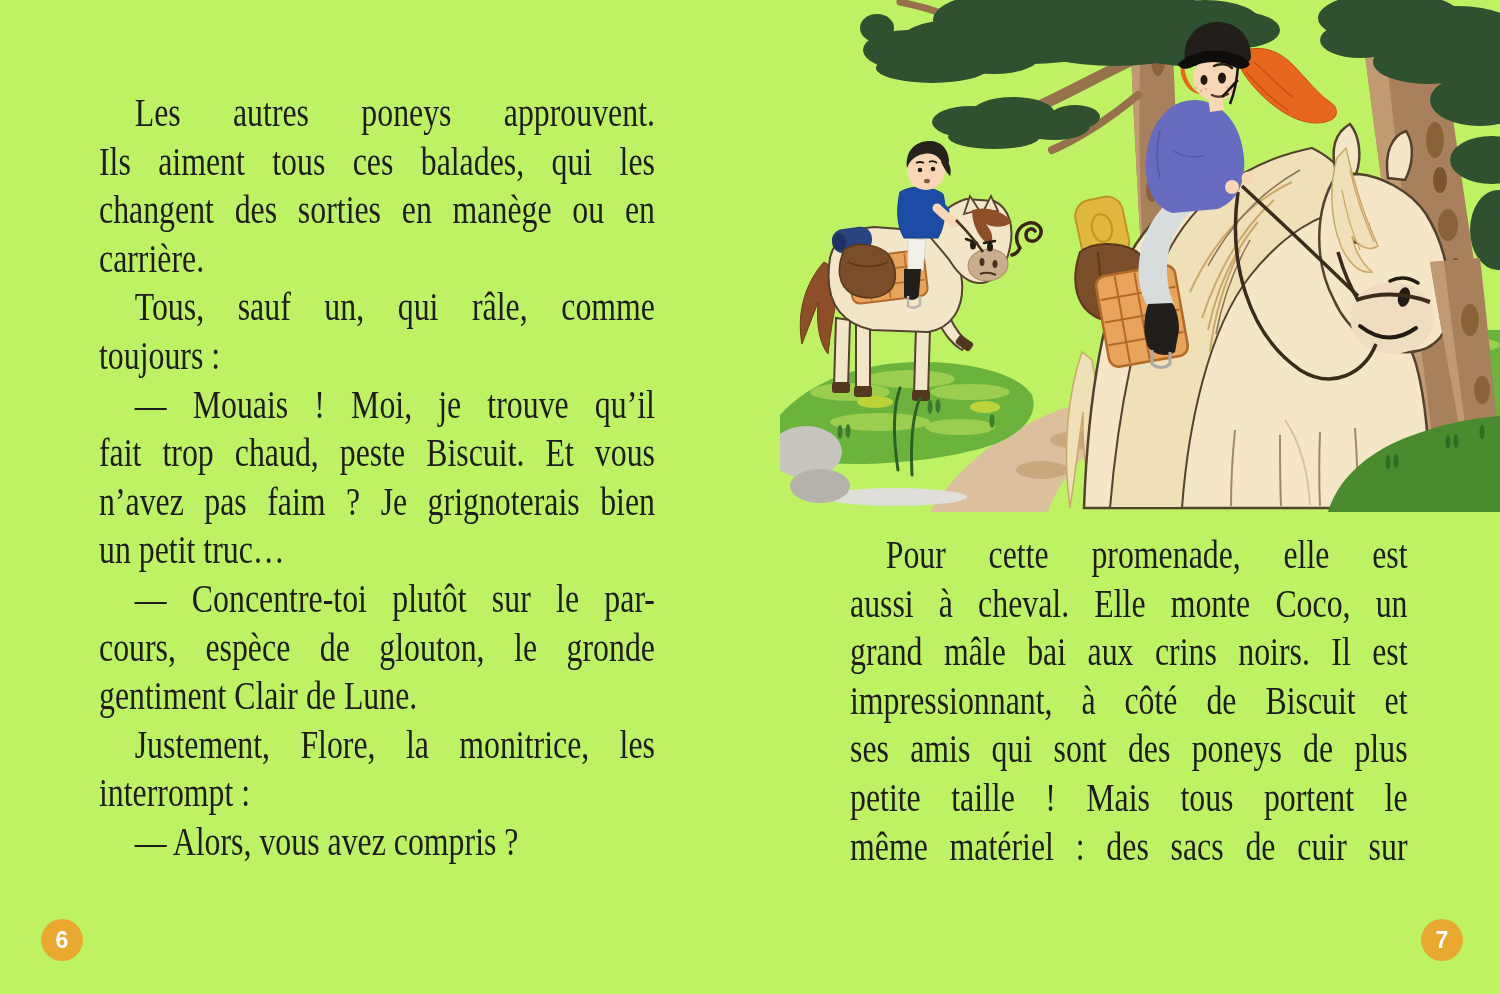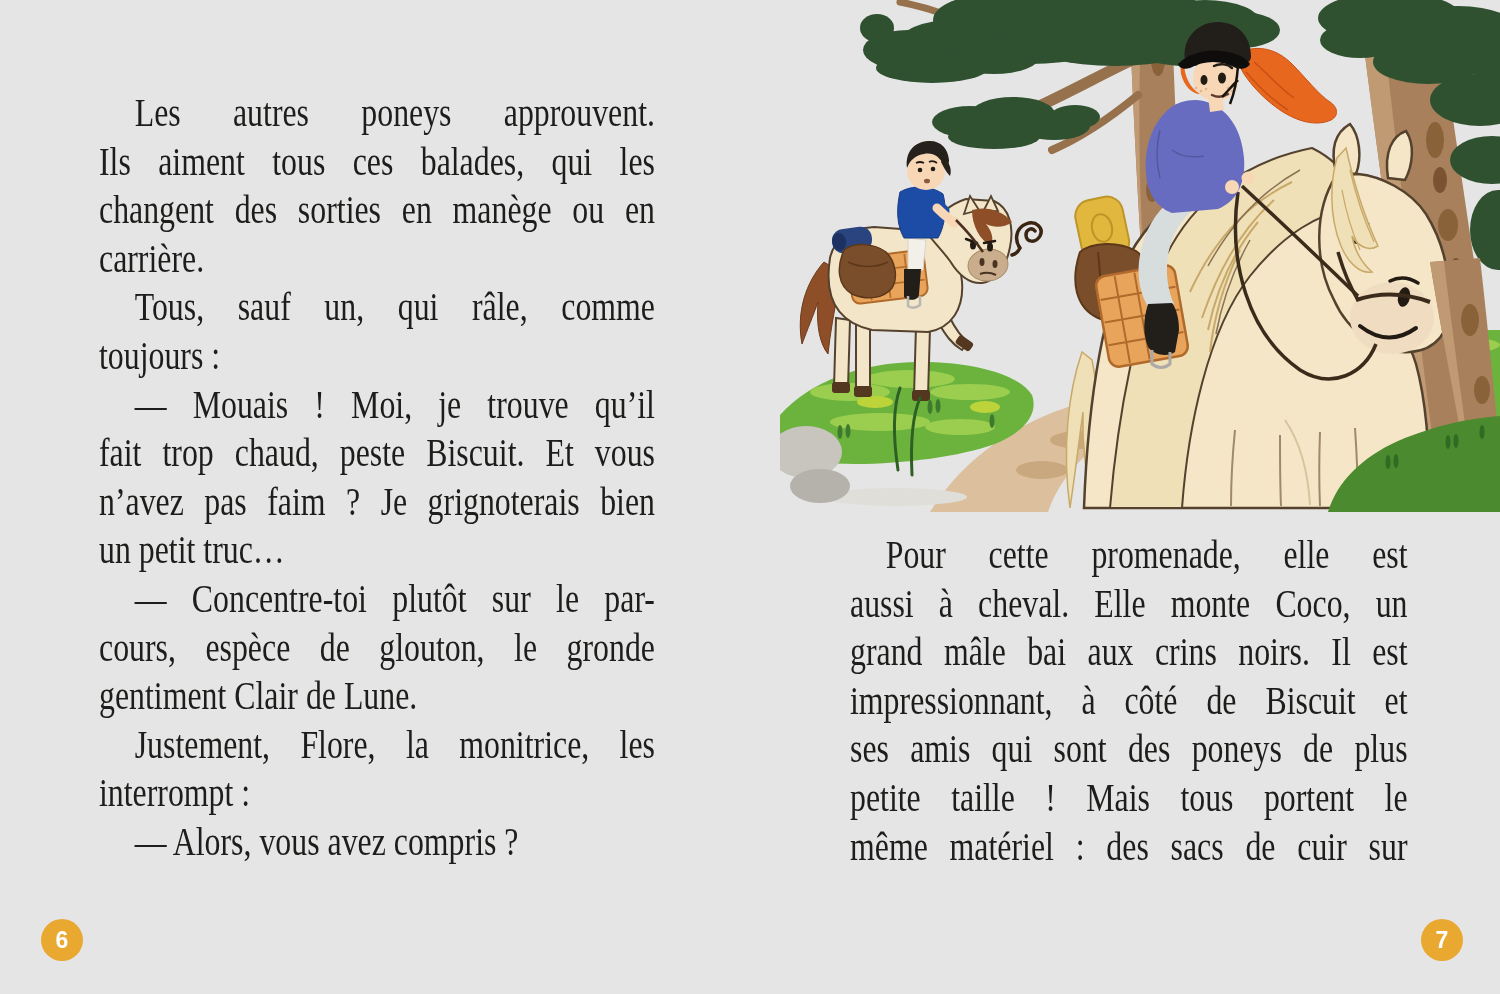--- a/index.html
+++ b/index.html
@@ -1,21 +1,21 @@
 <!DOCTYPE html>
 <html><head>
 <meta charset="utf-8">
 <style>
   html,body{margin:0;padding:0;}
   body{
     width:1500px;height:994px;position:relative;overflow:hidden;
     background:#ffffff;
     font-family:"Liberation Serif",serif;
   }
-  .spread{position:absolute;inset:0;background:#e5e5e5;}
+  .spread{position:absolute;inset:0;background:#bef264;}
   .textblock{
     position:absolute;
     color:#1d1d1b;
     font-size:41px;
     transform:scaleX(0.7765);
     transform-origin:left top;
   }
   #left-text{left:99px;top:88px;width:716px;}
   #right-text{left:850px;top:530px;width:718px;}
   .line{

